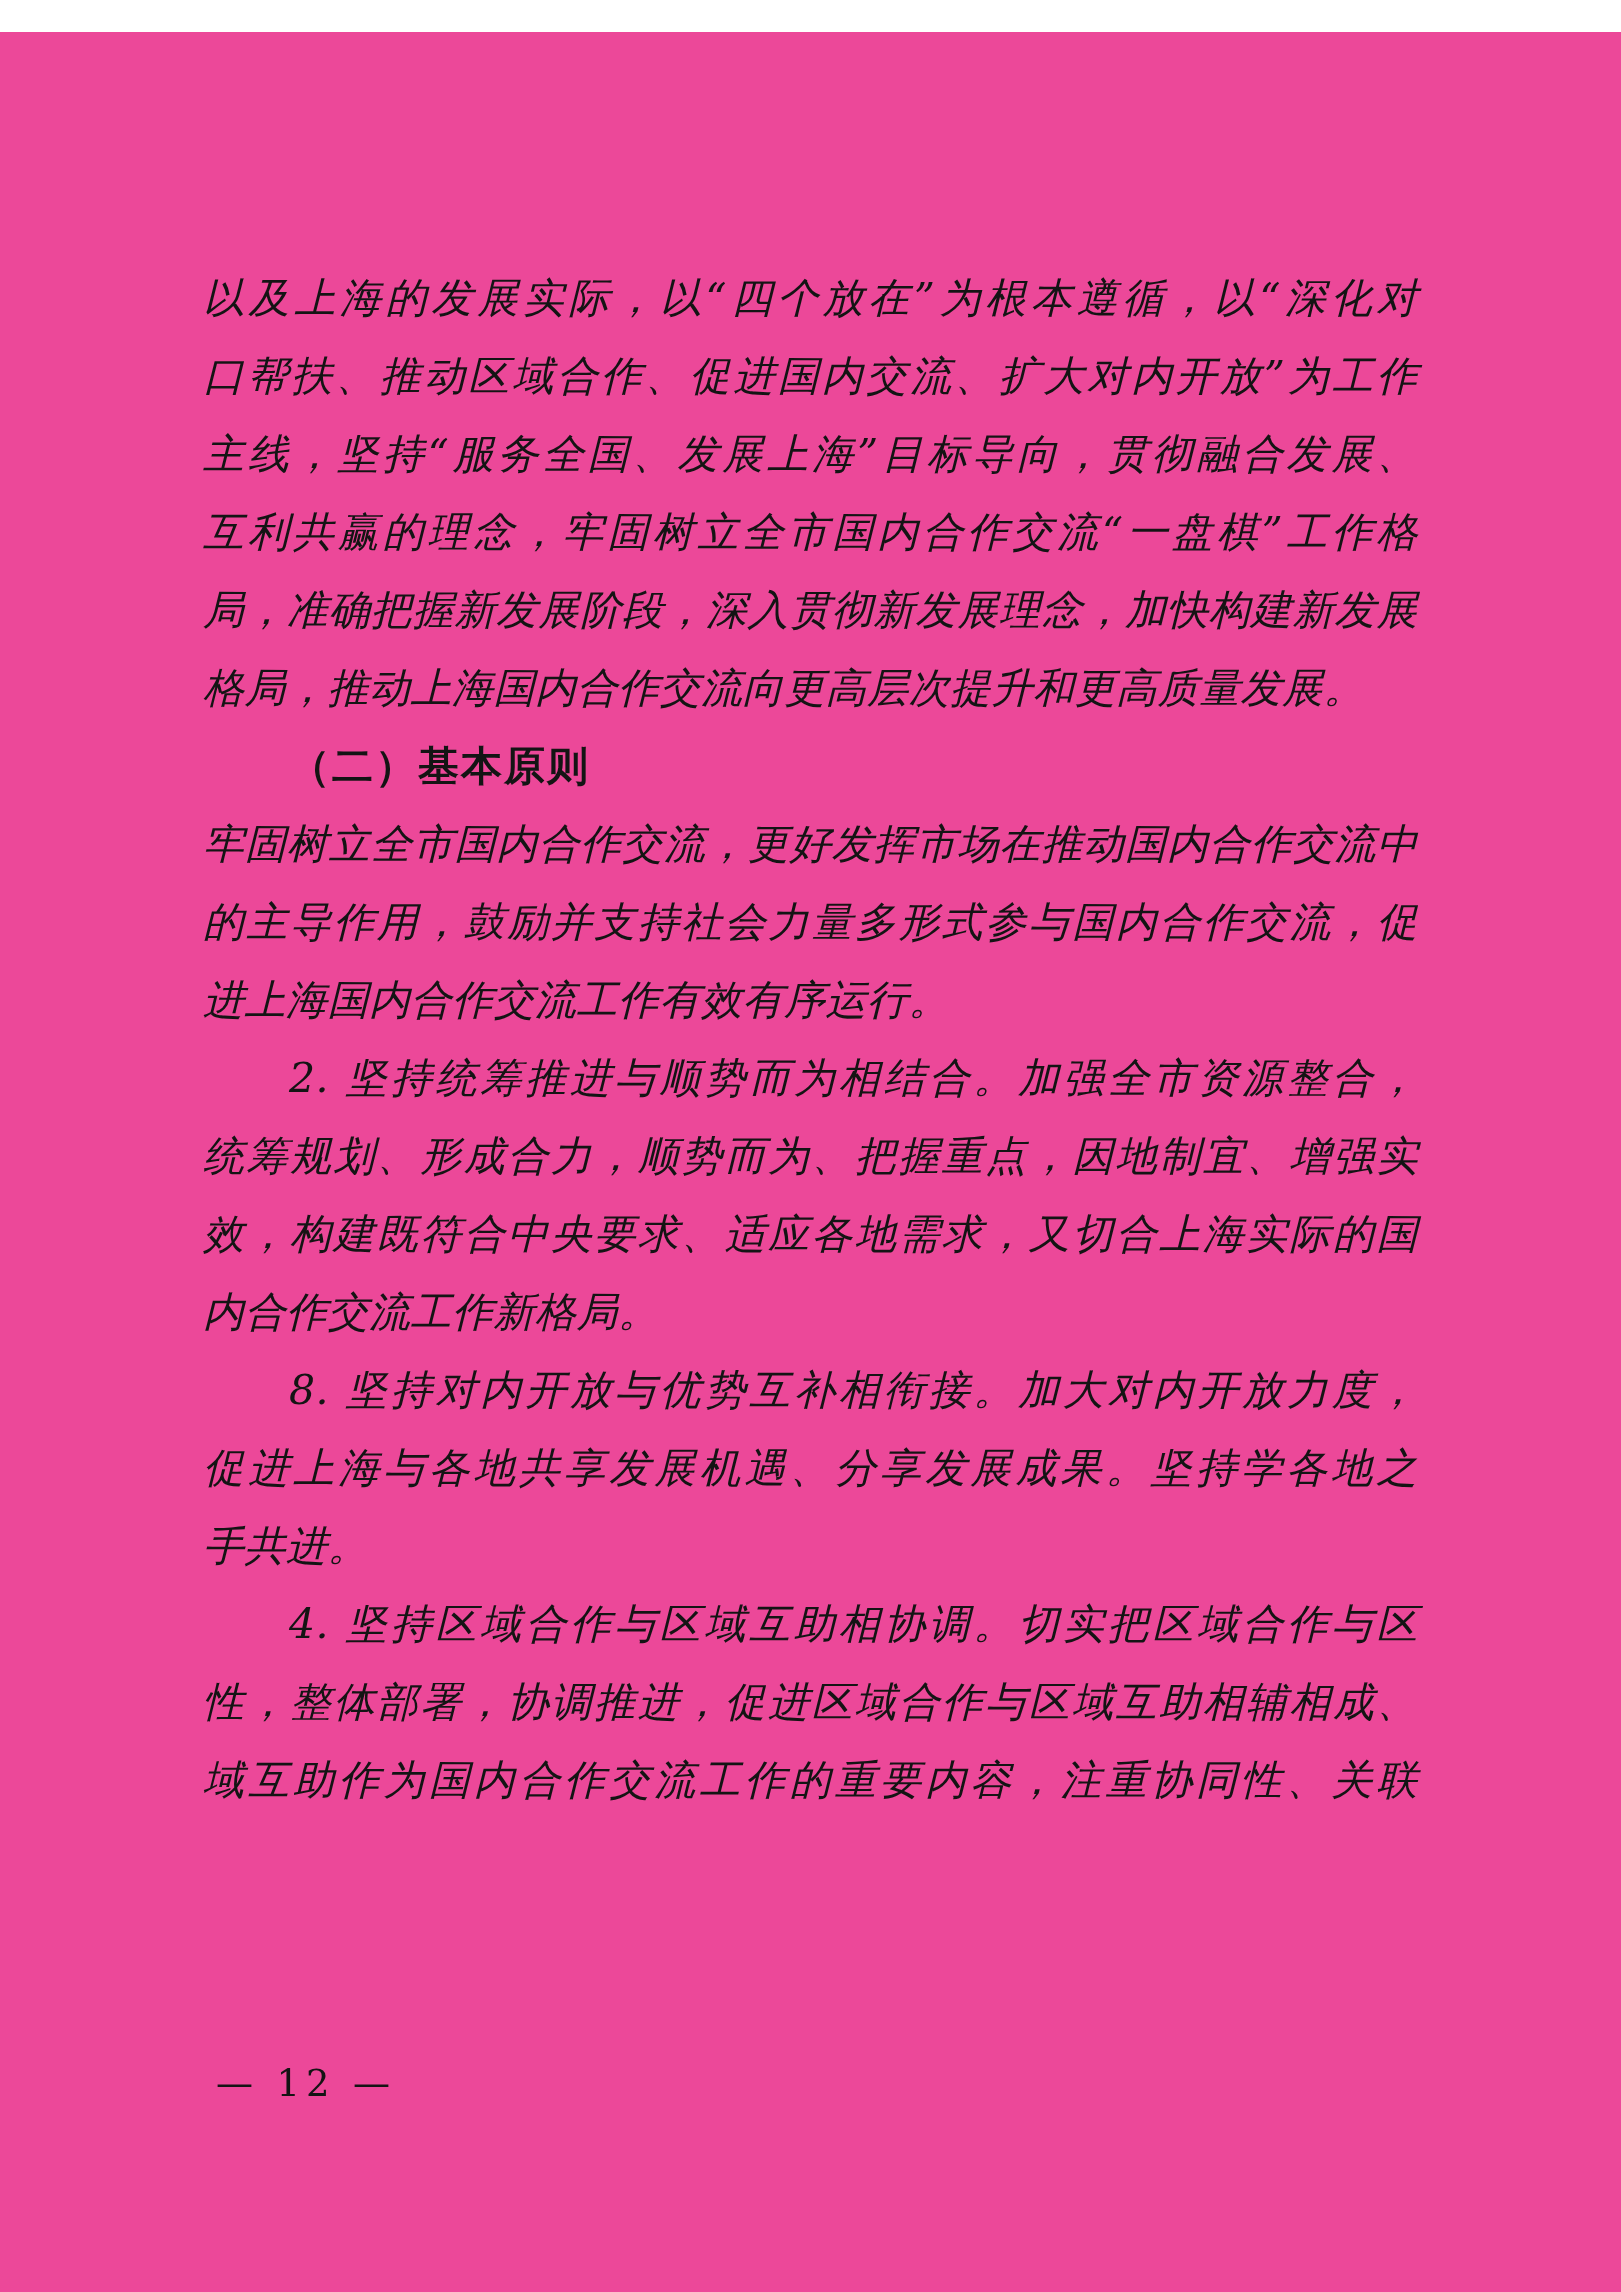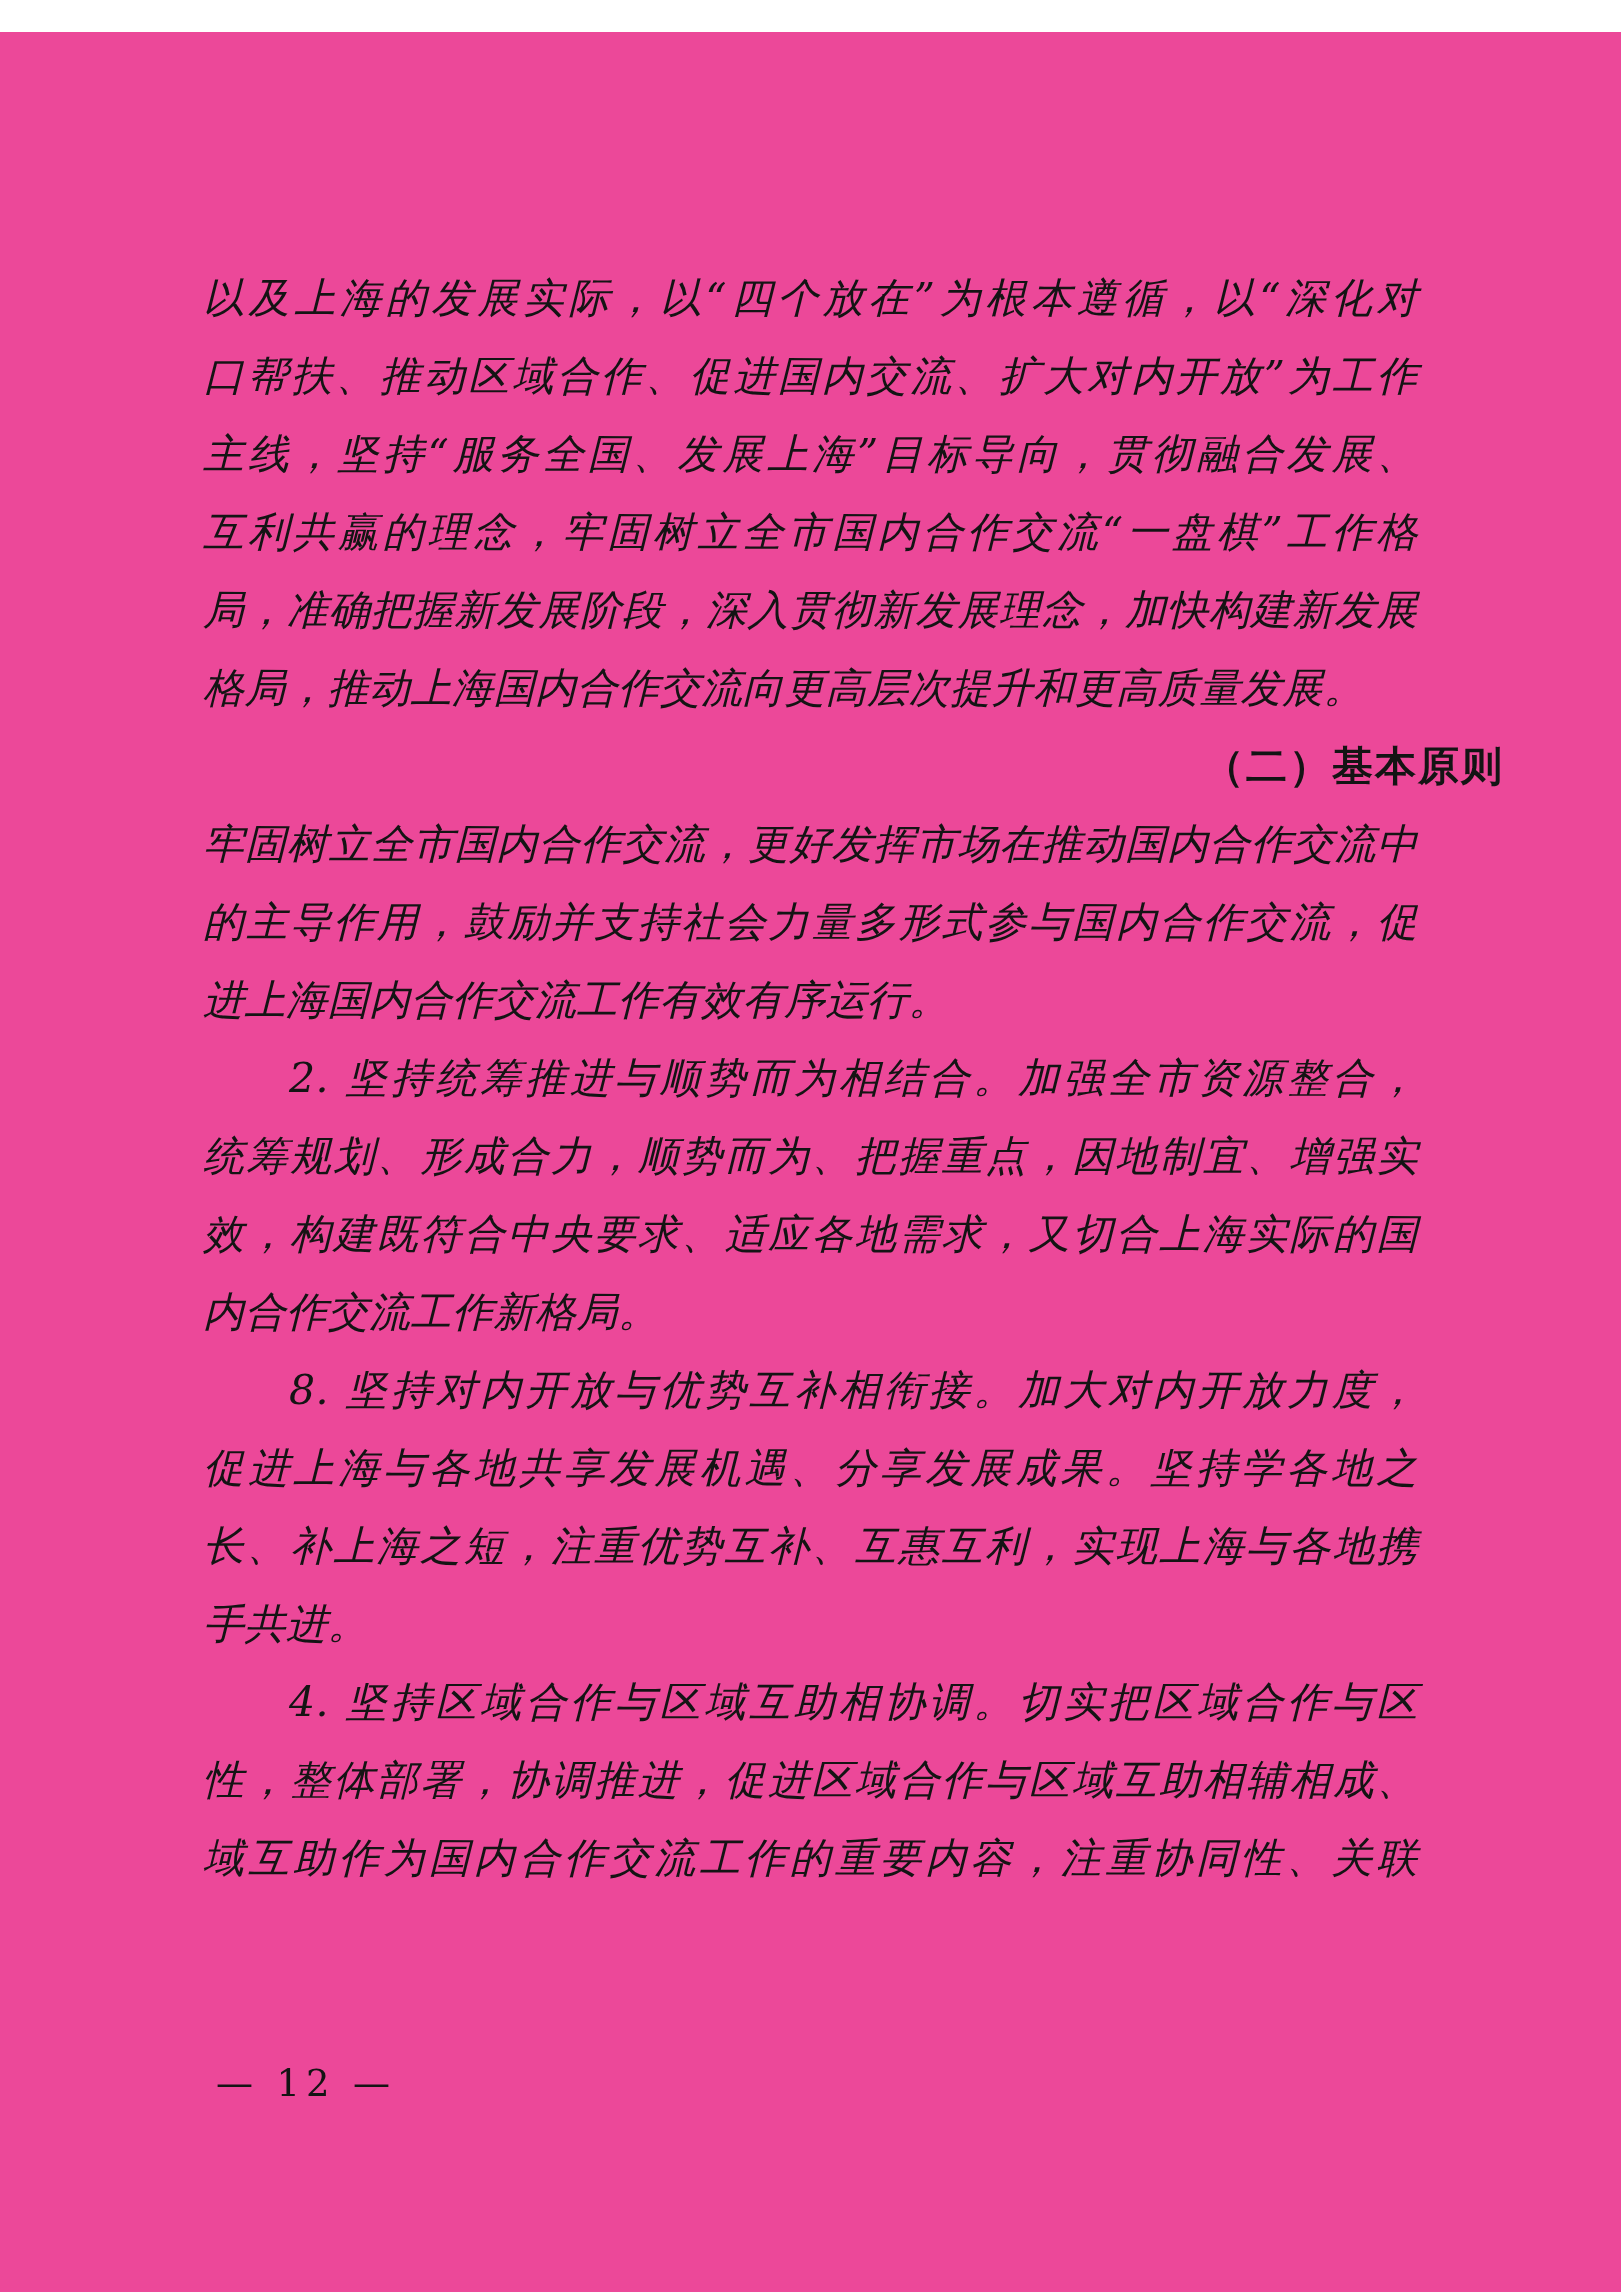--- a/index.html
+++ b/index.html
@@ -60,21 +60,21 @@
   .doc-line.ragged {
     text-align: left;
     white-space: normal;
   }
 
   
   .doc-line.heading {
     font-weight: bold;
     font-style: normal;
     font-family: Liberation Serif, serif;
-    text-align: right;
+    text-align: left;
     text-align-last: auto;
     letter-spacing: 2px;
   }
 
   
   .page-footer {
     position: absolute;
     left: 187px;
     top: 2027px;
     width: 1215px;
@@ -123,21 +123,20 @@
     <div class="doc-line justify">统筹规划、形成合力，顺势而为、把握重点，因地制宜、增强实</div>
 
     <div class="doc-line justify">效，构建既符合中央要求、适应各地需求，又切合上海实际的国</div>
 
     <div class="doc-line ragged">内合作交流工作新格局。</div>
 
     <div class="doc-line justify" style="padding-left:86px; width:1129px;">8. 坚持对内开放与优势互补相衔接。加大对内开放力度，</div>
 
     <div class="doc-line justify">促进上海与各地共享发展机遇、分享发展成果。坚持学各地之</div>
 
-    <div class="doc-line justify">长、补上海之短，注重优势互补、互惠互利，实现上海与各地携</div>
 
     <div class="doc-line ragged">手共进。</div>
 
     <div class="doc-line justify" style="padding-left:86px; width:1129px;">4. 坚持区域合作与区域互助相协调。切实把区域合作与区</div>
 
     <div class="doc-line justify">性，整体部署，协调推进，促进区域合作与区域互助相辅相成、</div>
 
     <div class="doc-line justify">域互助作为国内合作交流工作的重要内容，注重协同性、关联</div>
 
   </div>

